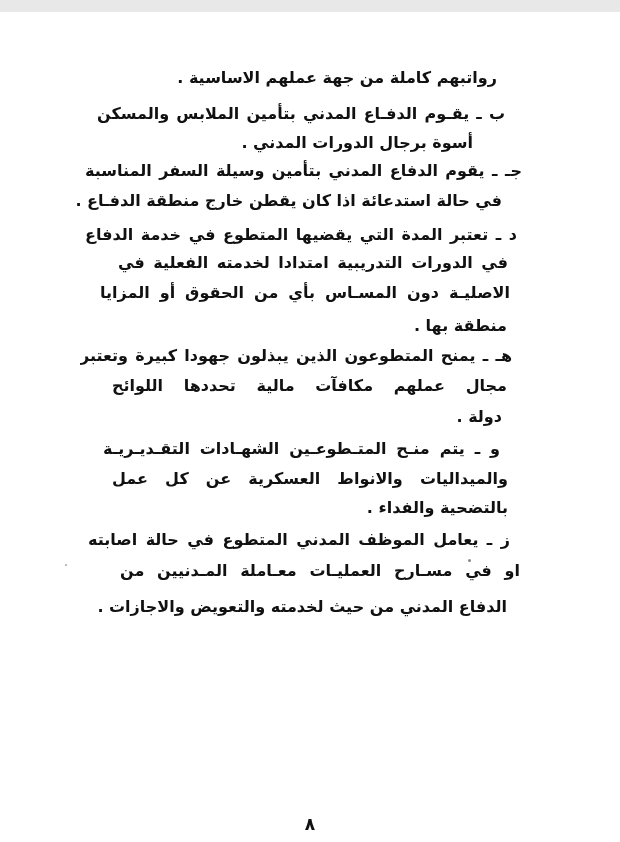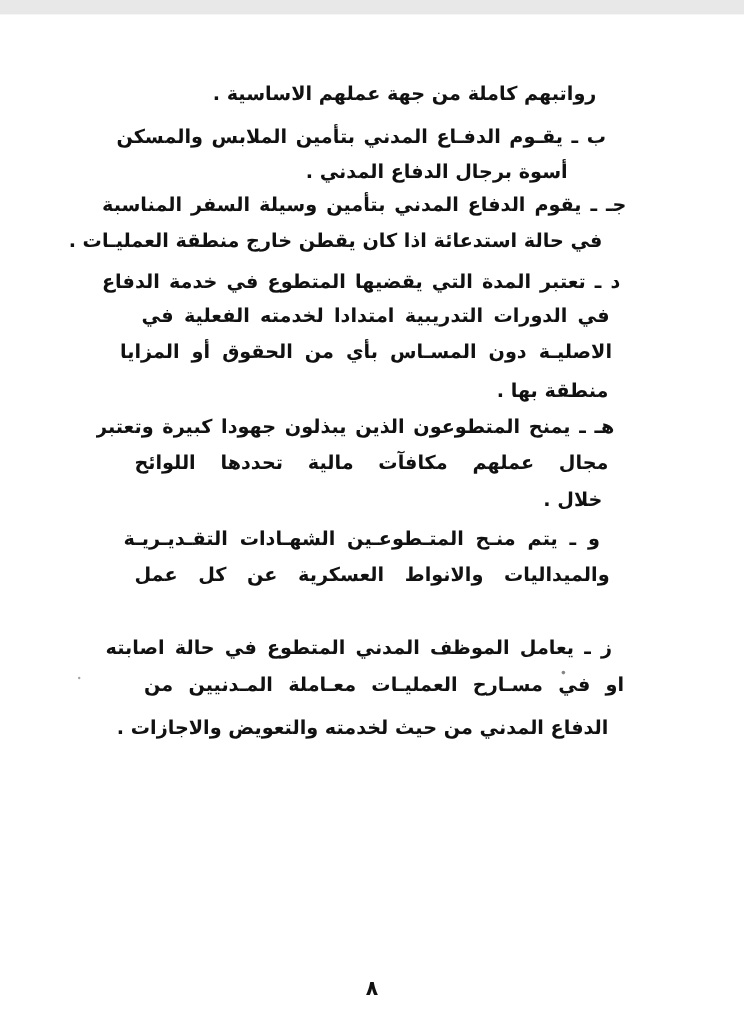--- a/index.html
+++ b/index.html
@@ -68,36 +68,37 @@
   .speck-b{top:552px;left:65px;width:2px;height:2px;opacity:.6;}
 </style>
 </head>
 <body>
 
 <div id="page">
 
   <div class="line l1">رواتبهم كاملة من جهة عملهم الاساسية .</div>
 
   <div class="line l2 just" style="font-size: 16px;">ب ـ يقـوم الدفـاع المدني بتأمين الملابس والمسكن والاعاشة</div>
-  <div class="line l3">أسوة برجال الدفاع المدني .</div>
+  <div class="line l3">أسوة برجال الدورات المدني .</div>
 
   <div class="line l4 just" style="font-size: 16px;">جـ ـ يقوم الدفاع المدني بتأمين وسيلة السفر المناسبة للمتطوع</div>
-  <div class="line l5">في حالة استدعائة اذا كان يقطن خارج منطقة العمليـات .</div>
+  <div class="line l5">في حالة استدعائة اذا كان يقطن خارج منطقة الدفـاع .</div>
 
   <div class="line l6 just" style="font-size: 16px;">د ـ تعتبر المدة التي يقضيها المتطوع في خدمة الدفاع المدني او</div>
   <div class="line l7 just" style="font-size: 16px;">في الدورات التدريبية امتدادا لخدمته الفعلية في وظيفته</div>
   <div class="line l8 just" style="font-size: 16px;">الاصليـة دون المسـاس بأي من الحقوق أو المزايا التي</div>
   <div class="line l9">منطقة بها .</div>
 
   <div class="line l10 just" style="font-size: 16px;">هـ ـ يمنح المتطوعون الذين يبذلون جهودا كبيرة وتعتبر بارزة في</div>
   <div class="line l11 just" style="font-size: 16px;">مجال عملهم مكافآت مالية تحددها اللوائح التنفيذية لكل</div>
-  <div class="line l12">خلال .</div>
+  <div class="line l12">دولة .</div>
 
   <div class="line l13 just" style="font-size: 16px;">و ـ يتم منـح المتـطوعـين الشهـادات التقـديـريـة والاوسمة</div>
   <div class="line l14 just" style="font-size: 16px;">والميداليات والانواط العسكرية عن كل عمل بطولي يتسم</div>
+  <div class="line l15">بالتضحية والفداء .</div>
 
   <div class="line l16 just" style="font-size: 16px;">ز ـ يعامل الموظف المدني المتطوع في حالة اصابته خلال التدريب</div>
   <div class="line l17 just" style="font-size: 16px;">او في مسـارح العمليـات معـاملة المـدنيين من منسوبي</div>
   <div class="line l18">الدفاع المدني من حيث لخدمته والتعويض والاجازات .</div>
 
   <div class="speck speck-a"></div>
   <div class="speck speck-b"></div>
 
   <div id="page-number">٨</div>
 </div>

